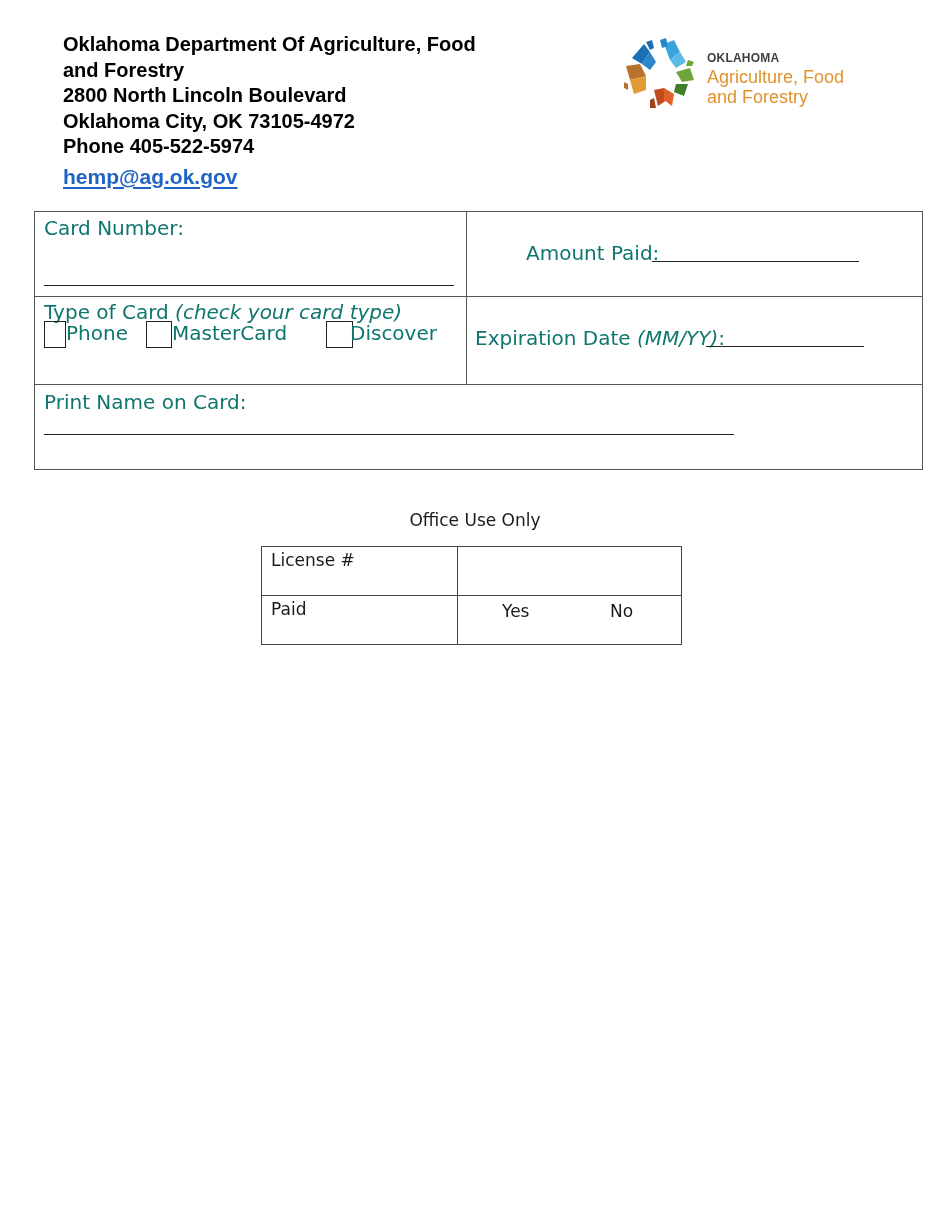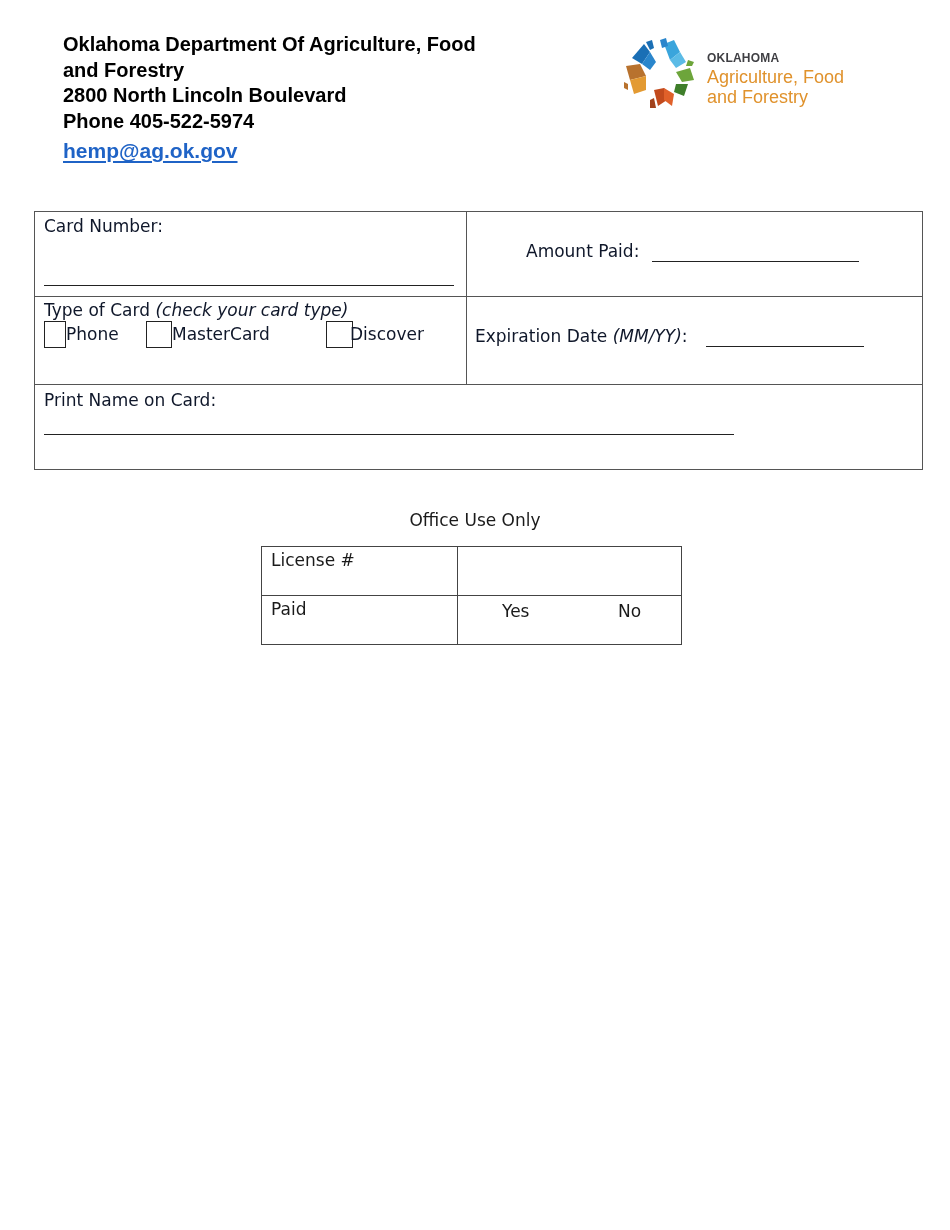--- a/index.html
+++ b/index.html
@@ -79,22 +79,22 @@
       top: 211px;
       width: 888px;
       border-collapse: collapse;
       table-layout: fixed;
     }
     .card-table td {
       border: 1px solid #555;
       vertical-align: top;
       padding: 0;
       font-family: "DejaVu Sans", sans-serif;
-      font-size: 17px;
-      color: #0f172a;
+      font-size: 20px;
+      color: #0f766e;
     }
     .cell-inner { position: relative; }
     .label { white-space: nowrap; }
     .blank-line {
       display: inline-block;
       border-bottom: 1px solid #222;
       vertical-align: baseline;
       height: 1px;
     }
     .checkbox {
@@ -145,20 +145,21 @@
     .office-table td.val { position: relative; }
     .abs { position: absolute; top: 5px; white-space: nowrap; }
   </style>
 </head>
 <body>
 
 <div class="header-block">
   <div class="header-line">Oklahoma Department Of Agriculture, Food</div>
   <div class="header-line">and Forestry</div>
   <div class="header-line">2800 North Lincoln Boulevard</div>
+  <div class="header-line">Oklahoma City, OK 73105-4972</div>
   <div class="header-line">Phone 405-522-5974</div>
   <a class="email-link">hemp@ag.ok.gov</a>
 </div>
 
 <div class="logo">
   <svg class="mark" viewBox="0 0 72 72">
 
     <polygon points="8,20 20,6 26,14 18,26" fill="#1a6fb5"></polygon>
     <polygon points="18,26 26,14 32,24 26,32" fill="#2a86cc"></polygon>
     <polygon points="22,4 28,2 30,10 26,12" fill="#1a6fb5"></polygon>
@@ -243,17 +244,17 @@
 <table class="office-table">
   <tbody>
       <tr>
     <td class="lbl">License #</td>
     <td class="val"></td>
   </tr>
   <tr>
     <td class="lbl">Paid</td>
     <td class="val">
       <span class="abs" style="left:44px">Yes</span>
-      <span class="abs" style="left:160px">No</span>
+      <span class="abs" style="left:152px">No</span>
     </td>
   </tr>
 </tbody>
   </table>
 
 </body></html>

